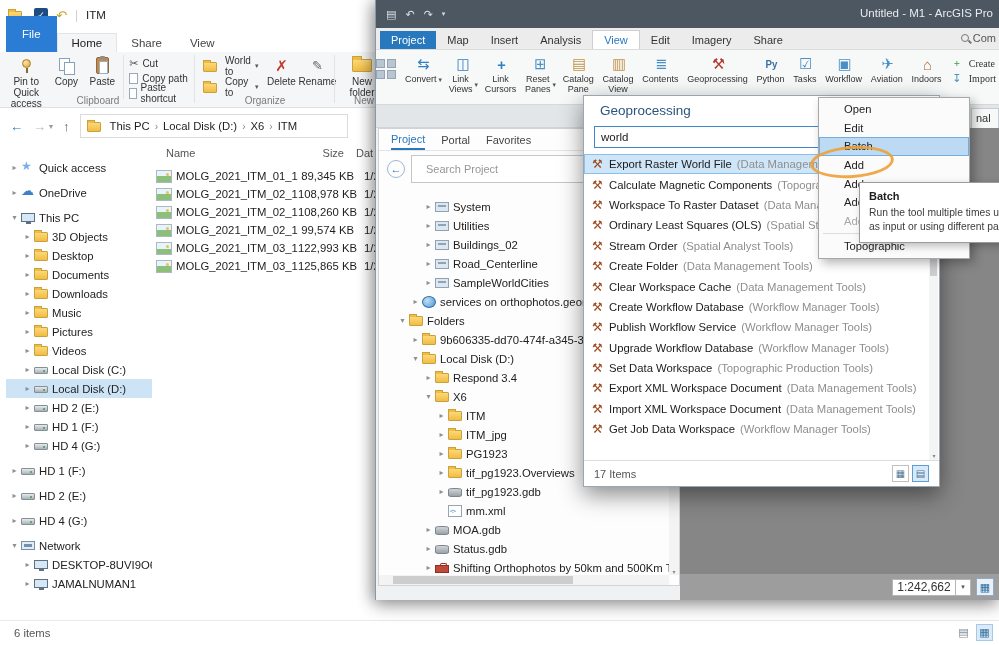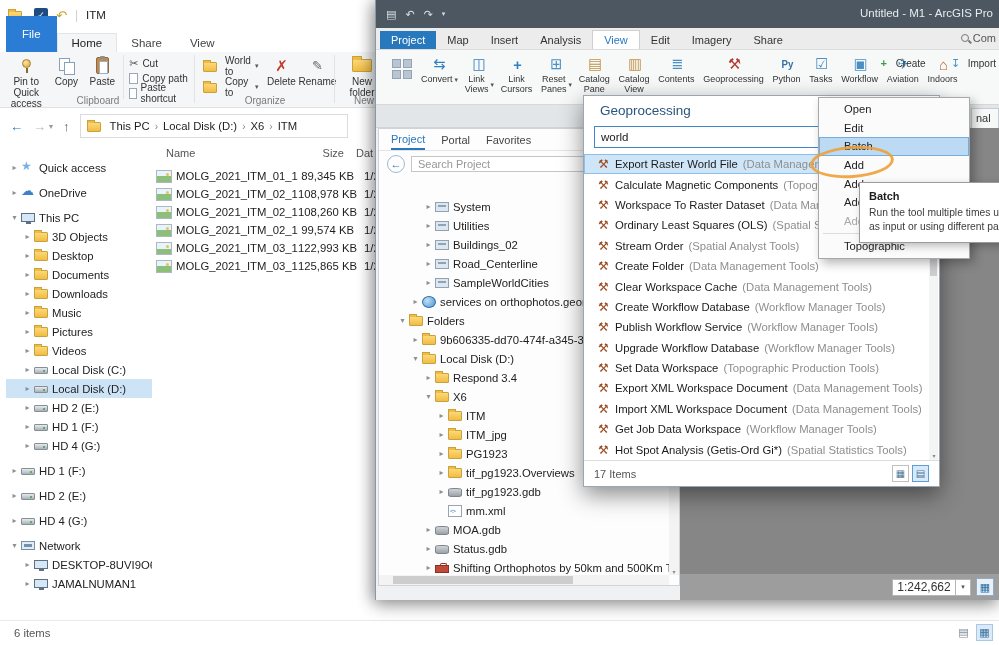--- a/index.html
+++ b/index.html
@@ -105,29 +105,29 @@
 .ag-qat{display:flex;gap:9px;margin-left:10px;font-size:11px;align-items:center;}
 .ag-qat .tiny{font-size:7px;}
 .ag-title{position:absolute;left:484px;top:7px;font-size:11.5px;color:#e6ebef;white-space:nowrap;}
 .ag-tabs{position:absolute;left:0;top:28px;width:100%;height:22px;background:#ececec;display:flex;align-items:flex-end;padding-left:4px;border-bottom:1px solid #dcdcdc;}
 .ag-tab{padding:3px 11px;font-size:11px;color:#333;}
 .ag-tab.t-project{background:#2878bd;color:#fff;}
 .ag-tab.t-active{background:#fff;color:#2878bd;border:1px solid #d0d0d0;border-bottom:none;}
 .ag-cmd{position:absolute;right:3px;top:32px;display:flex;align-items:center;gap:4px;font-size:11px;color:#555;}
 .mag{width:8px;height:8px;border:1.5px solid #777;border-radius:50%;position:relative;}
 .mag::after{content:"";position:absolute;left:6px;top:6px;width:4px;height:1.5px;background:#777;transform:rotate(45deg);}
-.ag-ribbon{position:absolute;left:0;top:50px;width:100%;height:55px;background:#f7f8f8;border-bottom:1px solid #d8d8d8;display:flex;align-items:flex-start;padding:2px 64px 0 16px;}
+.ag-ribbon{position:absolute;left:0;top:50px;width:100%;height:55px;background:#f7f8f8;border-bottom:1px solid #d8d8d8;display:flex;align-items:flex-start;padding:2px 64px 0 0;}
 .mini-grid{display:grid;grid-template-columns:9px 9px;gap:2px;margin:7px 6px 0 0;}
 .mini-grid i{width:9px;height:9px;background:#b9c6d2;border:1px solid #93a5b5;}
 .ag-btnrow{display:flex;gap:1px;transform:scaleX(.97);transform-origin:left top;}
 .agbtn{display:flex;flex-direction:column;align-items:center;padding:1px 3px;font-size:9.3px;color:#333;}
 .agbtn.w2 .agbtn-label{white-space:normal;width:min-content;text-align:center;}
 .agi{height:22px;display:flex;align-items:center;justify-content:center;font-size:15px;min-width:20px;}
 .agbtn-label{white-space:nowrap;display:flex;align-items:center;gap:2px;line-height:1.05;justify-content:center;}
-.ag-right{position:absolute;right:3px;top:56px;display:flex;flex-direction:row;gap:22px;z-index:2;}
+.ag-right{position:absolute;right:3px;top:56px;display:flex;flex-direction:column;gap:1px;z-index:2;font-family:Liberation Serif, serif;}
 .ag-rbtn{display:flex;align-items:center;gap:4px;font-size:10px;color:#333;}
 .agi2{width:16px;height:14px;display:flex;align-items:center;justify-content:center;font-size:11px;}
 .ico-convert::before{content:"⇆";color:#2f7fc1;}
 .ico-link-views::before{content:"◫";color:#2f7fc1;}
 .ico-link-cursors::before{content:"+";color:#2f7fc1;font-weight:bold;}
 .ico-reset-panes::before{content:"⊞";color:#4a90c4;}
 .ico-catalog-pane::before{content:"▤";color:#c09042;}
 .ico-catalog-view::before{content:"▥";color:#c09042;}
 .ico-contents::before{content:"≣";color:#4a90c4;}
 .ico-geoprocessing::before{content:"⚒";color:#b03a2e;}
@@ -143,42 +143,42 @@
 
 .cat{position:absolute;left:2px;top:128px;width:302px;height:458px;background:#fdfdfd;border:1px solid #d0d4d8;}
 .cat-head{position:relative;height:24px;display:flex;align-items:center;padding:0 8px 0 12px;}
 .cat-title{font-size:12.5px;color:#333;}
 .cat-hicons{position:absolute;right:8px;top:5px;display:flex;gap:8px;color:#777;font-size:10px;}
 .cat-tabs{display:flex;gap:16px;padding:0 12px;height:22px;align-items:center;border-bottom:1px solid #e4e4e4;font-size:11px;color:#444;}
 .cat-tab{padding:3px 0;}
 .cat-tab.active{color:#2878bd;border-bottom:2px solid #2878bd;}
 .cat-search{display:flex;align-items:center;gap:6px;padding:4px 10px 4px 8px;}
 .backbtn{width:18px;height:18px;border-radius:50%;border:1px solid #9fb8d2;color:#2878bd;font-size:11px;display:flex;align-items:center;justify-content:center;flex:0 0 18px;}
-.cat-input{flex:1;height:16px;border:1px solid #c6c6c6;background:#fff;font-size:11px;padding:0 6px;color:#333;font-family:inherit;min-width:0;}
+.cat-input{flex:1;height:28px;border:1px solid #c6c6c6;background:#fff;font-size:11px;padding:0 14px;color:#333;font-family:inherit;min-width:0;}
 .cat-input::placeholder{color:#979797;}
 .cat-tree{position:absolute;left:0;top:68px;right:10px;bottom:10px;overflow:hidden;padding-left:2px;}
 .cat-vscroll{position:absolute;right:0;top:68px;bottom:10px;width:10px;background:#f3f3f3;}
 .sthumb{position:absolute;background:#cdcdcd;}
 .cat-vscroll .sthumb{left:1px;top:24px;width:8px;height:150px;}
 .sarr{position:absolute;font-size:6px;color:#8a8a8a;width:10px;text-align:center;}
 .cat-hscroll{position:absolute;left:0;bottom:0;right:10px;height:10px;background:#f3f3f3;}
 .cat-hscroll .sthumb{left:14px;top:1px;height:8px;width:180px;}
 
 .map{position:absolute;left:304px;top:128px;right:0;bottom:0;background:#868686;}
 .map-status{position:absolute;left:0;right:0;bottom:0;height:26px;background:#9d9d9d;display:flex;align-items:center;justify-content:flex-end;padding-right:28px;}
 .scalebox{width:64px;height:17px;background:#fff;border:1px solid #b5b5b5;font-size:12px;display:flex;align-items:center;justify-content:center;color:#333;}
 .scale-dd{width:15px;height:17px;background:#fff;border:1px solid #b5b5b5;border-left:none;font-size:7px;display:flex;align-items:center;justify-content:center;color:#555;}
 .map-btn{position:absolute;right:5px;bottom:4px;width:18px;height:18px;background:#e9f0f7;border:1px solid #8fabc6;color:#2d6da3;font-size:11px;display:flex;align-items:center;justify-content:center;}
 
 
 .gp{position:absolute;left:583px;top:95px;width:357px;height:392px;background:#fff;border:1px solid #9aa7b2;box-shadow:0 8px 22px rgba(0,0,0,.45);z-index:20;}
 .gp-title{position:absolute;left:16px;top:7px;font-size:13.5px;color:#29567e;}
 .gp-search{position:absolute;left:10px;top:30px;right:10px;height:22px;border:1px solid #3f86c9;font-size:11.5px;padding:0 6px;color:#1a1a1a;font-family:inherit;background:#fff;}
 .gp-list{position:absolute;left:0;top:58px;right:11px;height:306px;overflow:hidden;}
-.gp-row{display:flex;align-items:center;height:20.4px;padding-left:14px;font-size:11.3px;white-space:nowrap;}
+.gp-row{display:flex;align-items:center;height:20.4px;padding-left:8px;font-size:11.3px;white-space:nowrap;}
 .gp-row.sel{background:#cfe6f8;box-shadow:inset 0 0 0 1px #8cc0ea;}
 .tool{flex:0 0 17px;font-size:12px;color:#9c4a1f;}
 .tool::before{content:"⚒";}
 .gp-name{color:#1b1b1b;margin-right:5px;}
 .gp-tbx{color:#8e8e8e;}
 .gp-vscroll{position:absolute;right:1px;top:58px;width:9px;height:306px;background:#f4f4f4;}
 .gp-vscroll .sthumb{left:1px;top:10px;width:7px;height:112px;}
 .gp-footer{position:absolute;left:0;right:0;bottom:0;height:26px;border-top:1px solid #ddd;display:flex;align-items:center;font-size:11px;color:#555;padding:0 10px;}
 .gp-views{margin-left:auto;display:flex;gap:3px;}
 .gpv{width:17px;height:17px;border:1px solid #c0c0c0;display:flex;align-items:center;justify-content:center;font-size:10px;color:#49708f;background:#fff;}
@@ -906,25 +906,20 @@
           <span class="gp-name">Import XML Workspace Document</span>
           <span class="gp-tbx">(Data Management Tools)</span>
         </div>
 
         <div class="gp-row">
           <span class="tool"></span>
           <span class="gp-name">Get Job Data Workspace</span>
           <span class="gp-tbx">(Workflow Manager Tools)</span>
         </div>
 
-        <div class="gp-row">
-          <span class="tool"></span>
-          <span class="gp-name">Hot Spot Analysis (Getis-Ord Gi*)</span>
-          <span class="gp-tbx">(Spatial Statistics Tools)</span>
-        </div>
       </div>
     <div class="gp-vscroll">
       <span class="sarr" style="top:1px;left:0;">▴</span>
       <span class="sthumb"></span>
       <span class="sarr" style="bottom:1px;left:0;">▾</span>
     </div>
     <div class="gp-footer">
       <span>17 Items</span>
       <span class="gp-views">
         <span class="gpv">▦</span>

